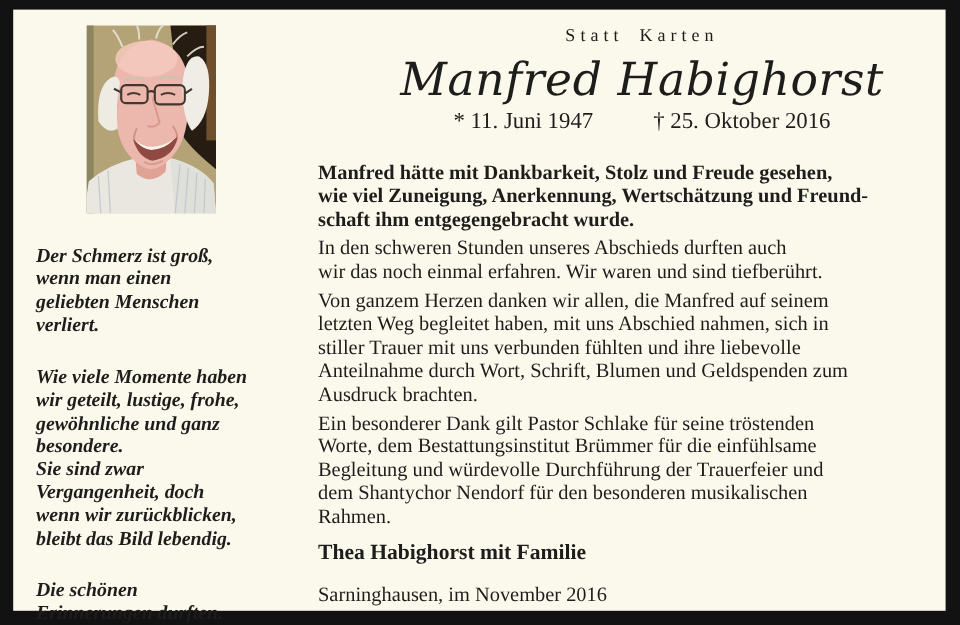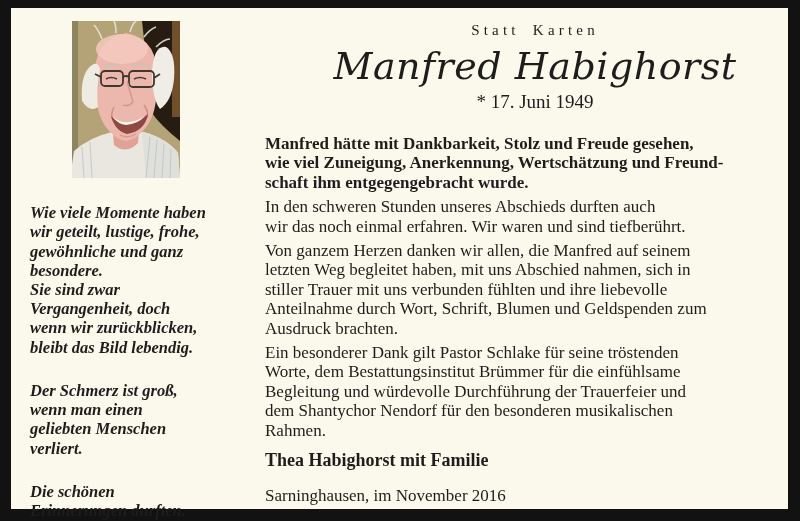--- a/index.html
+++ b/index.html
@@ -149,42 +149,43 @@
           <path d="M42 86 Q38 94 41 99" stroke="#d08f80" stroke-width="1.5" fill="none"></path>
           <path d="M72 84 Q78 92 74 98" stroke="#d08f80" stroke-width="1.5" fill="none"></path>
           <path d="M39 95 Q54 112 76 93 Q73 110 55 113 Q43 110 39 95 Z" fill="#8e4a42"></path>
           <path d="M41 96 Q54 107 73 95 Q66 103 54 104 Q46 103 41 96 Z" fill="#f8f4ea"></path>
           <path d="M48 114 Q55 118 64 113" stroke="#d79a8c" stroke-width="1.4" fill="none"></path>
         </g>
       </svg>
     </div>
 
     <div class="poem">
+      <p>Der Schmerz ist groß,
+wenn man einen
+geliebten Menschen
+verliert.</p>
       <p>Wie viele Momente haben
 wir geteilt, lustige, frohe,
 gewöhnliche und ganz
 besondere.
 Sie sind zwar
 Vergangenheit, doch
 wenn wir zurückblicken,
 bleibt das Bild lebendig.</p>
-      <p>Der Schmerz ist groß,
-wenn man einen
-geliebten Menschen
-verliert.</p>
       <p>Die schönen
 Erinnerungen durften.</p>
       
     </div>
 
     <div class="main">
       <div class="pre-title">Statt Karten</div>
       <h1 class="name">Manfred Habighorst</h1>
       <div class="dates">
-        <span>* 17. Juni 1949</span>
+        <span>* 11. Juni 1947</span>
+        <span>† 25. Oktober 2016</span>
       </div>
       <p class="para bold first">Manfred hätte mit Dankbarkeit, Stolz und Freude gesehen,
 wie viel Zuneigung, Anerkennung, Wertschätzung und Freund-
 schaft ihm entgegengebracht wurde.</p>
       <p class="para">In den schweren Stunden unseres Abschieds durften auch
 wir das noch einmal erfahren. Wir waren und sind tiefberührt.</p>
       <p class="para">Von ganzem Herzen danken wir allen, die Manfred auf seinem
 letzten Weg begleitet haben, mit uns Abschied nahmen, sich in
 stiller Trauer mit uns verbunden fühlten und ihre liebevolle
 Anteilnahme durch Wort, Schrift, Blumen und Geldspenden zum

